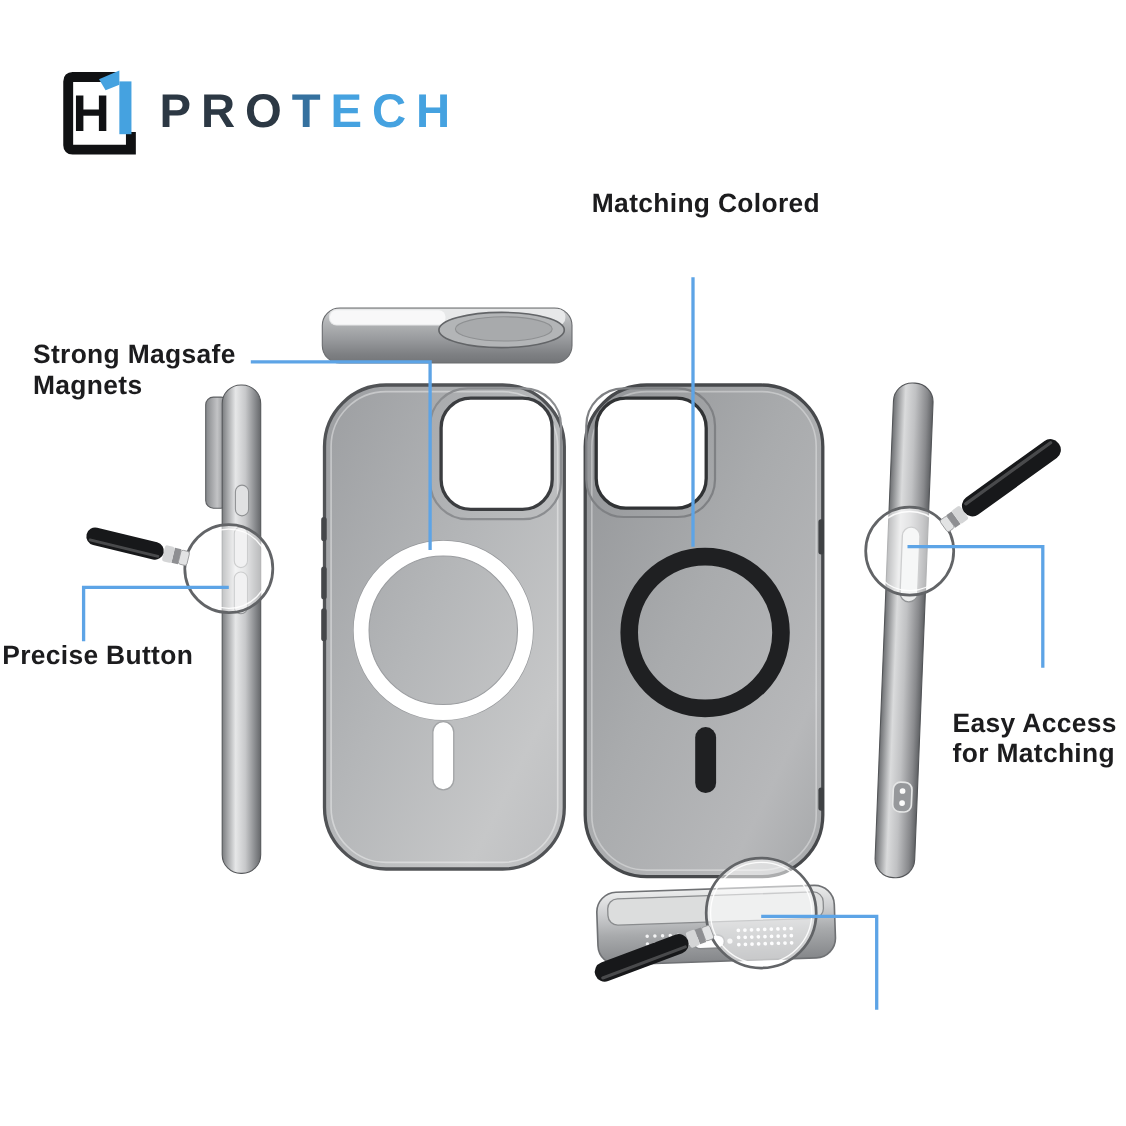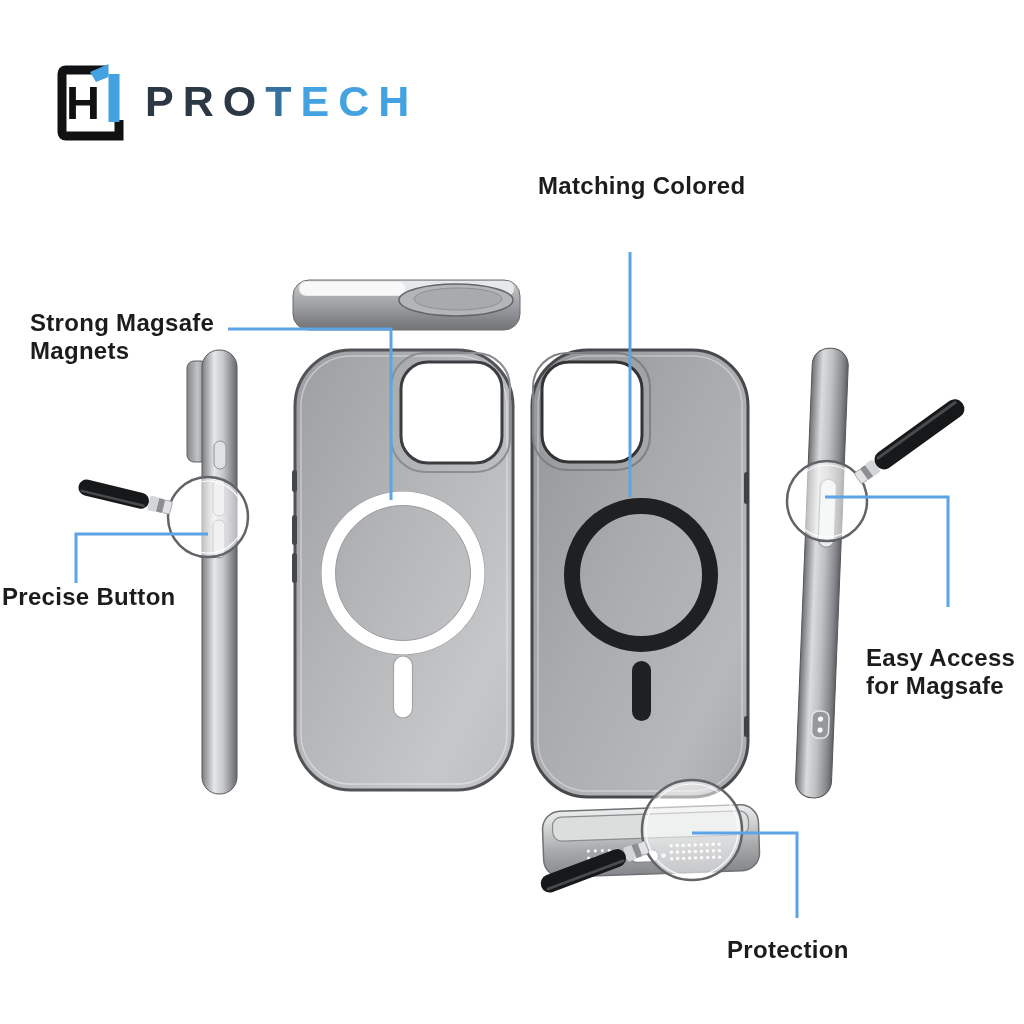--- a/index.html
+++ b/index.html
@@ -245,19 +245,18 @@
   </div>
   <div class="callout c-magnets">
     <div class="callout-line">Strong Magsafe</div>
     <div class="callout-line">Magnets</div>
   </div>
   <div class="callout c-buttons">
     <div class="callout-line">Precise Button</div>
   </div>
   <div class="callout c-controls">
     <div class="callout-line">Easy Access</div>
-    <div class="callout-line">for Magsafe</div>
+    <div class="callout-line">for Matching</div>
   </div>
   <div class="callout c-camera">
-    <div class="callout-line">Protection</div>
   </div>
 
 </div>
 
 </body></html>

